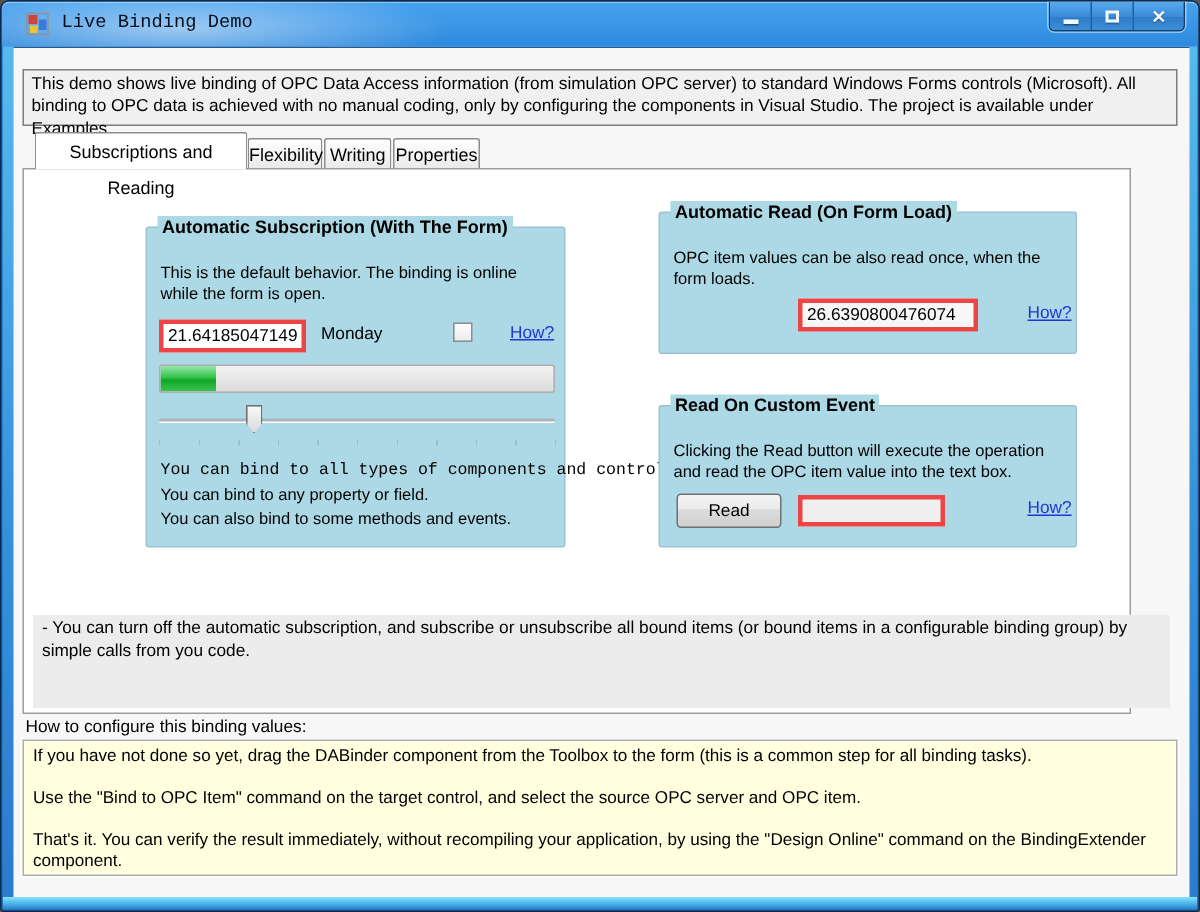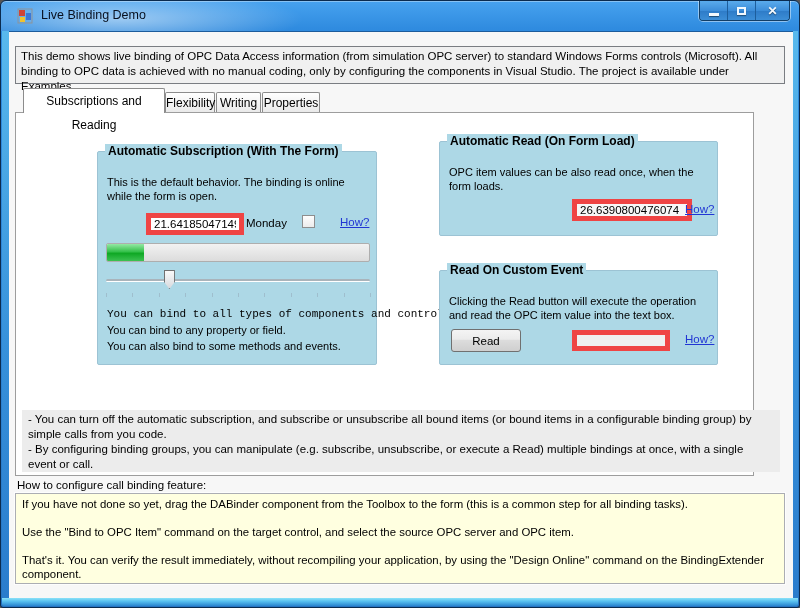--- a/index.html
+++ b/index.html
@@ -10,21 +10,21 @@
     box-shadow:inset 0 1px 0 rgba(255,255,255,.35);}
   .edge{position:absolute;top:30px;width:7px;height:569px;
     background:linear-gradient(180deg,#66c8f2 0%,#3b96dd 55%,#2b7fd0 100%);opacity:.75;}
   .edge.l{left:1px}.edge.r{right:1px}
   .bottom-strip{position:absolute;left:1px;right:1px;bottom:1px;height:8px;
     background:linear-gradient(180deg,#8ae2f8 0%,#55bdee 45%,#2a84cf 100%);border-radius:0 0 2px 2px;}
   
   .titlebar{position:absolute;left:0;top:0;width:100%;height:30px;
     background:radial-gradient(ellipse 260px 40px at 120px 18px,rgba(255,255,255,.5),rgba(255,255,255,0) 70%);}
   .app-icon{position:absolute;left:16px;top:7px;width:16px;height:16px;}
-  .title-text{position:absolute;left:40px;top:7px;font-size:12.5px;color:#08101f;}
+  .title-text{position:absolute;left:40px;top:7px;font-size:12.5px;color:#08101f;font-family:Liberation Mono, monospace;}
   .winbtns{position:absolute;right:9px;top:0;height:20px;display:flex;
     border:1px solid #123e66;border-top:none;border-radius:0 0 4px 4px;overflow:hidden;
     box-shadow:0 0 0 1px rgba(255,255,255,.45);}
   .winbtn{width:28px;height:20px;background:linear-gradient(180deg,#5aabec 0%,#3b8cd8 50%,#2e7cc8 51%,#3e90d8 100%);
     border-right:1px solid #1d5e9c;display:flex;align-items:center;justify-content:center;position:relative;cursor:default;}
   .winbtn:last-child{border-right:none;width:33px;}
   .glyph-min{width:10px;height:3px;background:#f2f8fd;box-shadow:0 1px 1px rgba(0,0,0,.45);margin-top:7px;}
   .glyph-max{width:9px;height:8px;border:2px solid #f2f8fd;box-shadow:0 1px 1px rgba(0,0,0,.35);}
   .glyph-close{color:#f4f9fd;font-size:12px;font-weight:bold;text-shadow:0 1px 1px rgba(0,0,0,.45);line-height:1;}
   
@@ -37,21 +37,21 @@
     background:linear-gradient(180deg,#ffffff 0%,#f2f2f2 60%,#e8e8e8 100%);}
   .tab.active{left:14px;top:56px;width:142px;height:25px;background:#fff;z-index:3;line-height:24px;}
   .tab.i1{left:156px;top:60px;width:50px;height:21px;line-height:20px;}
   .tab.i2{left:207px;top:60px;width:45px;height:21px;line-height:20px;}
   .tab.i3{left:253px;top:60px;width:58px;height:21px;line-height:20px;}
   .tabpage{position:absolute;left:6px;top:80px;width:739px;height:364px;background:#fff;border:1px solid #9d9d9d;z-index:1;}
   
   .gb{position:absolute;background:#add8e6;border:1px solid #9cc3d4;border-radius:2px;}
   .gb-title{position:absolute;top:-8px;left:7px;background:#add8e6;padding:0 3px;font-size:12px;font-weight:bold;color:#000;white-space:nowrap;}
   .gb-desc{position:absolute;left:9px;top:23px;font-size:11px;line-height:14px;color:#000;}
-  .tbox{position:absolute;border:5px solid #ef4444;background:#fff;font-size:11.5px;color:#000;padding:2px 3px;margin-left:40px;}
+  .tbox{position:absolute;border:3px solid #ef4444;background:#fff;font-size:11.5px;color:#000;padding:2px 3px;}
   .label{position:absolute;font-size:11.5px;color:#000;white-space:nowrap;}
   .howlink{position:absolute;font-size:11.5px;color:#2136d4;text-decoration:underline;cursor:pointer;white-space:nowrap;}
   .checkbox{position:absolute;width:13px;height:13px;background:linear-gradient(180deg,#fdfdfd,#ececec);border:1px solid #8e8e8e;}
   .progress{position:absolute;left:8px;top:91px;width:264px;height:19px;border:1px solid #aeaeae;border-radius:2px;
     background:linear-gradient(180deg,#f2f2f2,#dcdcdc);overflow:hidden;}
   .progress-fill{height:100%;background:linear-gradient(180deg,#94e8a4 0%,#35c14b 45%,#0fa824 55%,#3cc152 100%);}
   .slider-track{position:absolute;left:8px;top:127px;width:264px;height:3px;background:#a9b4bb;border-bottom:1px solid #fff;border-radius:2px;}
   .slider-thumb{position:absolute;top:118px;width:11px;height:19px;background:linear-gradient(180deg,#f9f9f9,#d8dade);
     border:1px solid #707070;clip-path:polygon(0 0,100% 0,100% 62%,50% 100%,0 62%);cursor:pointer;}
   .ticks{position:absolute;left:8px;top:141px;width:266px;height:4px;
@@ -102,21 +102,21 @@
     <div class="tab i1">Flexibility</div>
     <div class="tab i2">Writing</div>
     <div class="tab i3">Properties</div>
 
     <div class="tabpage">
 
       <div class="gb" style="left:81px;top:38px;width:280px;height:214px;">
         <span class="gb-title">Automatic Subscription (With The Form)</span>
         <div class="gb-desc" style="width:262px;">This is the default behavior. The binding is online while the form is open.</div>
         <input class="tbox" style="left: 8px; top: 61px; width: 98px; height: 22px;" value="21.6418504714966">
-        <span class="label" style="left:116px;top:65px;margin-left:32px;">Monday</span>
+        <span class="label" style="left:116px;top:65px;">Monday</span>
         <div class="checkbox" style="left:204px;top:63px;"></div>
         <a class="howlink" style="left:242px;top:64px;">How?</a>
         <div class="progress">
             <div class="progress-fill" style="width: 14%;"></div>
           </div>
         <div class="slider-track"></div>
         <div class="slider-thumb" style="left: calc(22.6286% + 3px);"></div>
         <div class="ticks"></div>
         <div class="gb-note" style="top:156px;font-family:Liberation Mono, monospace;">You can bind to all types of components and controls.</div>
         <div class="gb-note" style="top:172px;">You can bind to any property or field.</div>
@@ -133,25 +133,24 @@
       <div class="gb" style="left:423px;top:157px;width:279px;height:95px;">
         <span class="gb-title">Read On Custom Event</span>
         <div class="gb-desc" style="width:263px;">Clicking the Read button will execute the operation and read the OPC item value into the text box.</div>
         <button class="btn" style="left:11px;top:58px;width:70px;height:23px;">Read</button>
         <input class="tbox" style="left: 92px; top: 59px; width: 98px; height: 21px; background: rgb(239, 239, 239);" value="">
         <a class="howlink" style="left:245px;top:62px;">How?</a>
       </div>
 
       <div class="other-box">
         <div>- You can turn off the automatic subscription, and subscribe or unsubscribe all bound items (or bound items in a configurable binding group) by simple calls from you code.</div>
-        <div>- By configuring binding groups, you can manipulate (e.g. subscribe, unsubscribe, or execute a Read) multiple bindings at once, with a single event or call.</div>
       </div>
     </div>
 
-    <div class="howto-label">How to configure call binding feature:</div>
+    <div class="howto-label">How to configure this binding values:</div>
     <div class="yellow-box">
       <p>If you have not done so yet, drag the DABinder component from the Toolbox to the form (this is a common step for all binding tasks).</p>
       <p>Use the "Bind to OPC Item" command on the target control, and select the source OPC server and OPC item.</p>
       <p>That's it. You can verify the result immediately, without recompiling your application, by using the "Design Online" command on the BindingExtender component.</p>
     </div>
   </div>
 
   <div class="bottom-strip"></div>
 </div>
 

